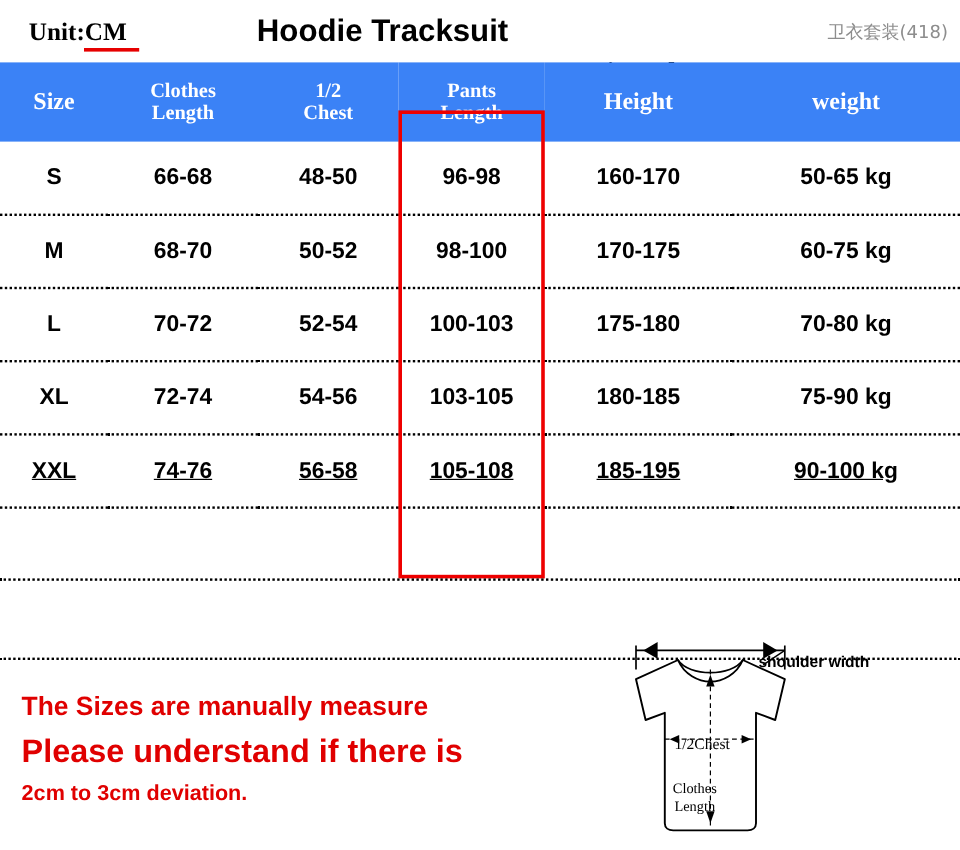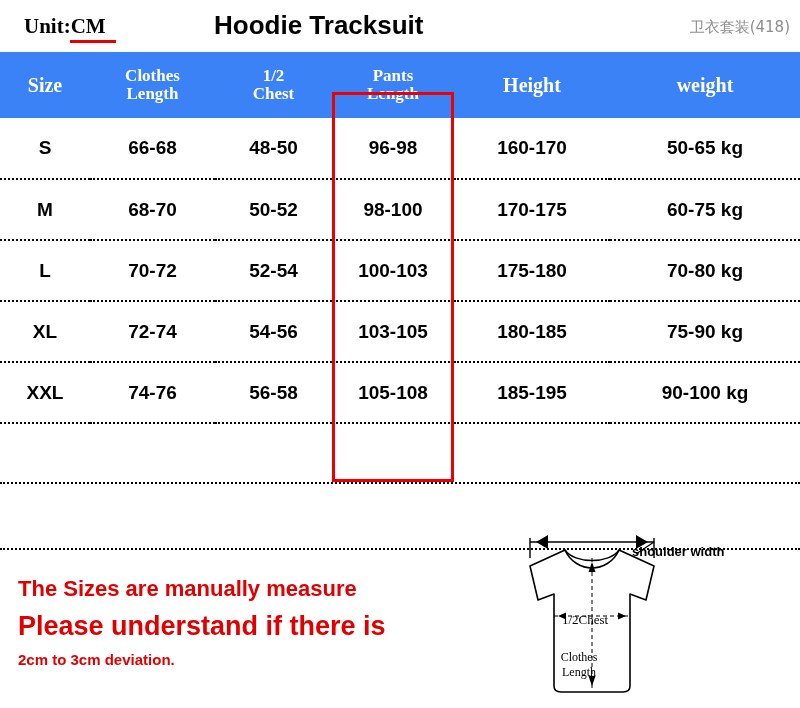--- a/index.html
+++ b/index.html
@@ -112,20 +112,21 @@
     font-weight: bold;
     font-size: 19px;
     text-align: center;
     vertical-align: middle;
     color: #000;
     border-bottom: 2px dotted #000;
     padding: 0;
   }
   table.size-table tbody tr:last-child td {
     border-bottom: 2px dotted #000;
+    text-decoration: underline;
   }
   td.size-cell {
     font-family: "Liberation Serif", serif;
     font-size: 21px;
   }
   
   col.c0 { width: 90px; }
   col.c1 { width: 125px; }
   col.c2 { width: 117px; }
   col.c3 { width: 122px; }
@@ -160,21 +161,21 @@
     width: 450px;
     text-align: left;
     color: #e00000;
     font-family: Liberation Sans, sans-serif;
     font-weight: bold;
     font-size: 22px;
     line-height: 1.55;
   }
   .note-line { display: block; }
   .note-line.l2 { font-size: 27px; }
-  .note-line.l3 { font-size: 15px; }
+  .note-line.l3 { font-size: 18px; }
 
   
   .diagram {
     position: absolute;
     left: 470px;
     top: 528px;
     width: 320px;
     height: 180px;
   }
   .shoulder-label {

